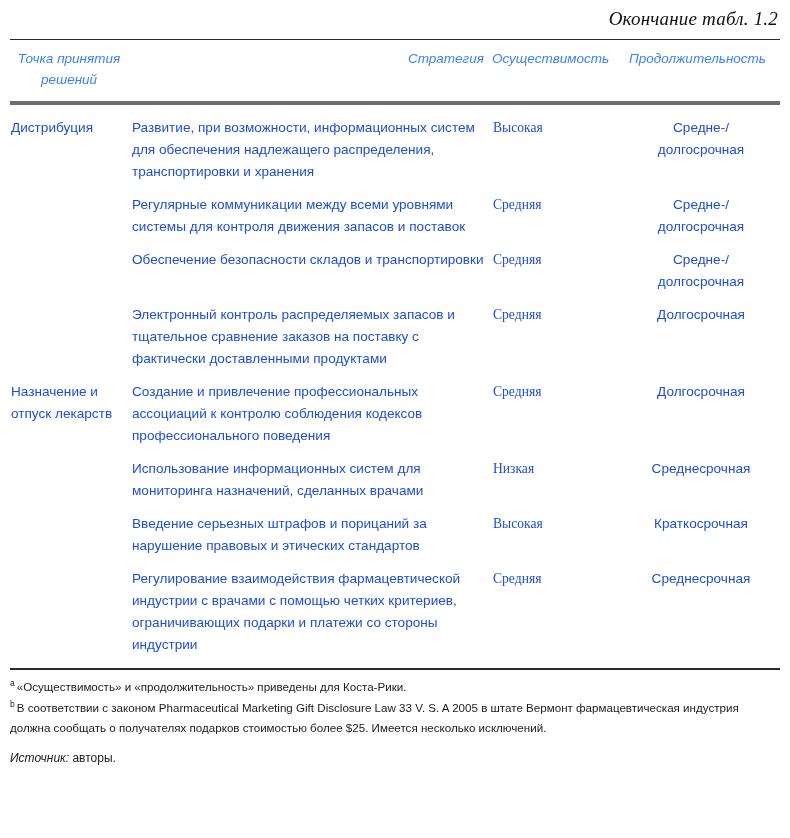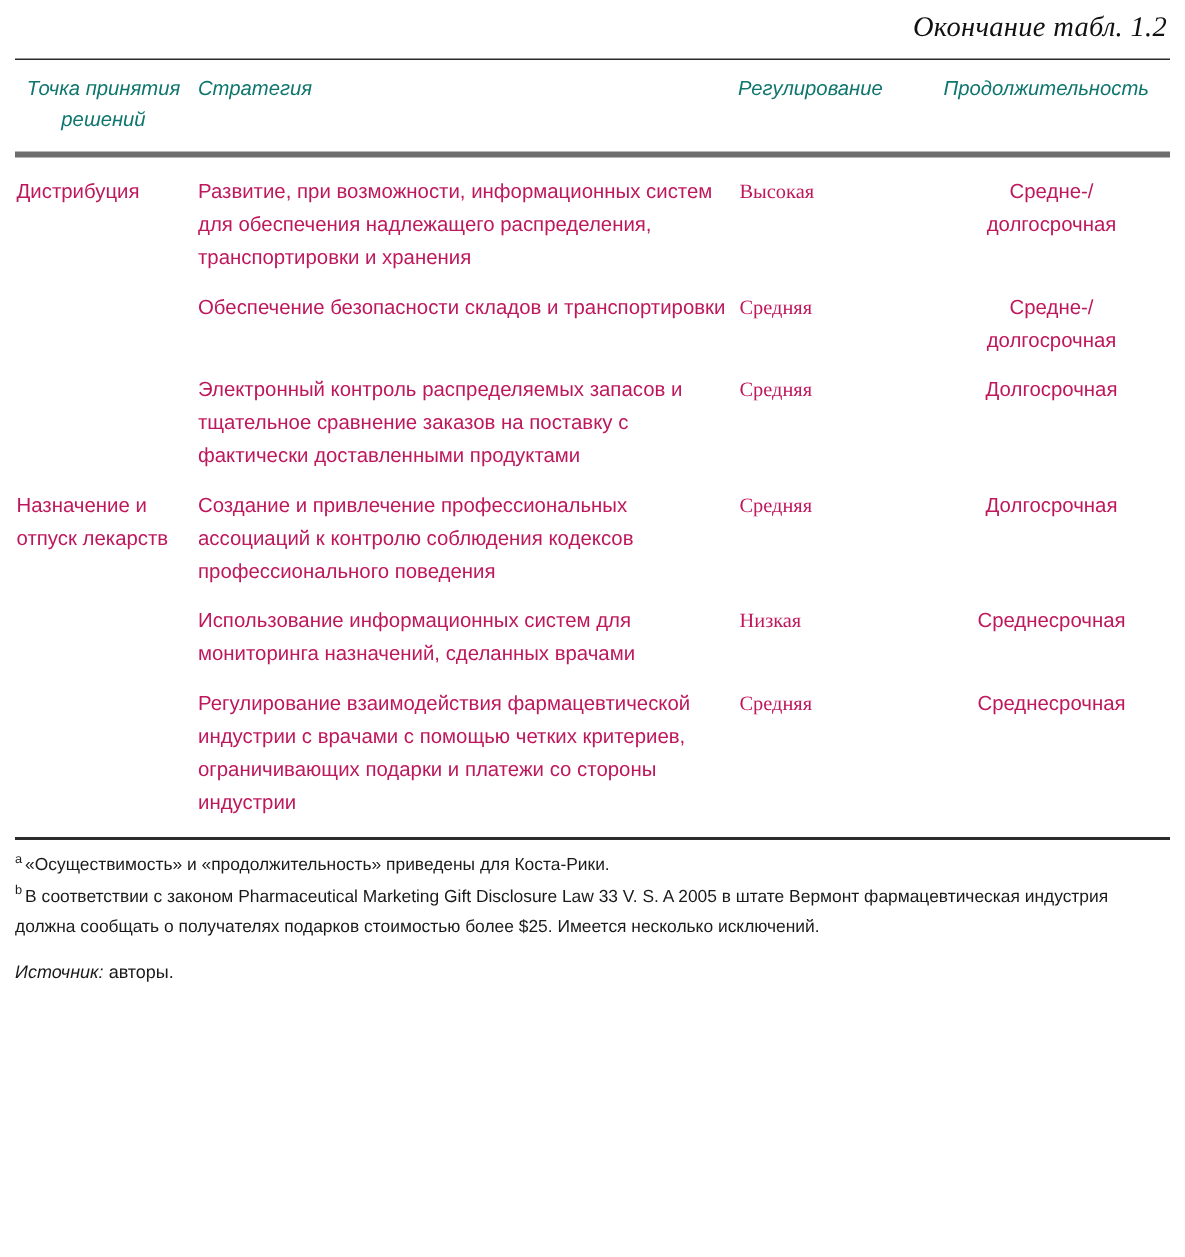--- a/index.html
+++ b/index.html
@@ -60,36 +60,36 @@
   table.tbl col.c1 { width: 122px; }
   table.tbl col.c2 { width: 360px; }
   table.tbl col.c3 { width: 137px; }
   table.tbl col.c4 { width: 151px; }
 
   thead th {
     font-family: "Liberation Sans", "DejaVu Sans", sans-serif;
     font-style: italic;
     font-weight: normal;
     font-size: 13.5px;
-    color: #0f766e;
+    color: #3b82f6;
     vertical-align: top;
     padding: 9px 8px 10px 0;
     line-height: 1.55;
   }
   th.h-decision  { text-align: center; padding-left: 4px; }
-  th.h-strategy  { text-align: left; }
+  th.h-strategy  { text-align: right; }
   th.h-feasib    { text-align: left; }
   th.h-duration  { text-align: left; }
 
   tbody td {
     vertical-align: top;
     font-size: 13.6px;
     line-height: 1.62;
     padding: 0 8px 0 0;
-    color: #be185d;
+    color: #1d4ed8;
   }
   td.col-decision { padding-left: 1px; }
   td.col-strategy { padding-left: 0; }
   td.col-feasibility { padding-left: 1px; font-family: Liberation Serif, serif; }
   td.col-duration { padding-left: 1px; text-align: center; }
 
   tbody tr.row td { padding-top: 11px; padding-bottom: 0; }
   tbody tr.row-first td { padding-top: 12px; }
 
   sup {
@@ -136,21 +136,21 @@
     <colgroup>
       <col class="c1">
         <col class="c2">
         <col class="c3">
         <col class="c4">
     </colgroup>
     <thead>
       <tr>
         <th class="h-decision">Точка принятия решений</th>
         <th class="h-strategy">Стратегия</th>
-        <th class="h-feasib">Регулирование</th>
+        <th class="h-feasib">Осуществимость</th>
         <th class="h-duration">Продолжительность</th>
       </tr>
     </thead>
   </table>
 
   <div class="rule-thick"></div>
 
   <table class="tbl">
     <colgroup>
       <col class="c1">
@@ -160,20 +160,26 @@
     </colgroup>
     <tbody>
 
       <tr class="row row-first">
         <td class="col-decision">Дистрибуция</td>
         <td class="col-strategy">Развитие, при возможности, информационных систем для обеспечения надлежащего распределения, транспортировки и хранения</td>
         <td class="col-feasibility">Высокая</td>
         <td class="col-duration">Средне-/долгосрочная</td>
       </tr>
 
+      <tr class="row">
+        <td class="col-decision"></td>
+        <td class="col-strategy">Регулярные коммуникации между всеми уровнями системы для контроля движения запасов и поставок</td>
+        <td class="col-feasibility">Средняя</td>
+        <td class="col-duration">Средне-/долгосрочная</td>
+      </tr>
 
       <tr class="row">
         <td class="col-decision"></td>
         <td class="col-strategy">Обеспечение безопасности складов и транспортировки</td>
         <td class="col-feasibility">Средняя</td>
         <td class="col-duration">Средне-/долгосрочная</td>
       </tr>
 
       <tr class="row">
         <td class="col-decision"></td>
@@ -189,20 +195,26 @@
         <td class="col-duration">Долгосрочная</td>
       </tr>
 
       <tr class="row">
         <td class="col-decision"></td>
         <td class="col-strategy">Использование информационных систем для мониторинга назначений, сделанных врачами</td>
         <td class="col-feasibility">Низкая</td>
         <td class="col-duration">Среднесрочная</td>
       </tr>
 
+      <tr class="row">
+        <td class="col-decision"></td>
+        <td class="col-strategy">Введение серьезных штрафов и порицаний за нарушение правовых и этических стандартов</td>
+        <td class="col-feasibility">Высокая</td>
+        <td class="col-duration">Краткосрочная</td>
+      </tr>
 
       <tr class="row">
         <td class="col-decision"></td>
         <td class="col-strategy">Регулирование взаимодействия фармацевтической индустрии с врачами с помощью четких критериев, ограничивающих подарки и платежи со стороны индустрии</td>
         <td class="col-feasibility">Средняя</td>
         <td class="col-duration">Среднесрочная</td>
       </tr>
 
 
     </tbody>

